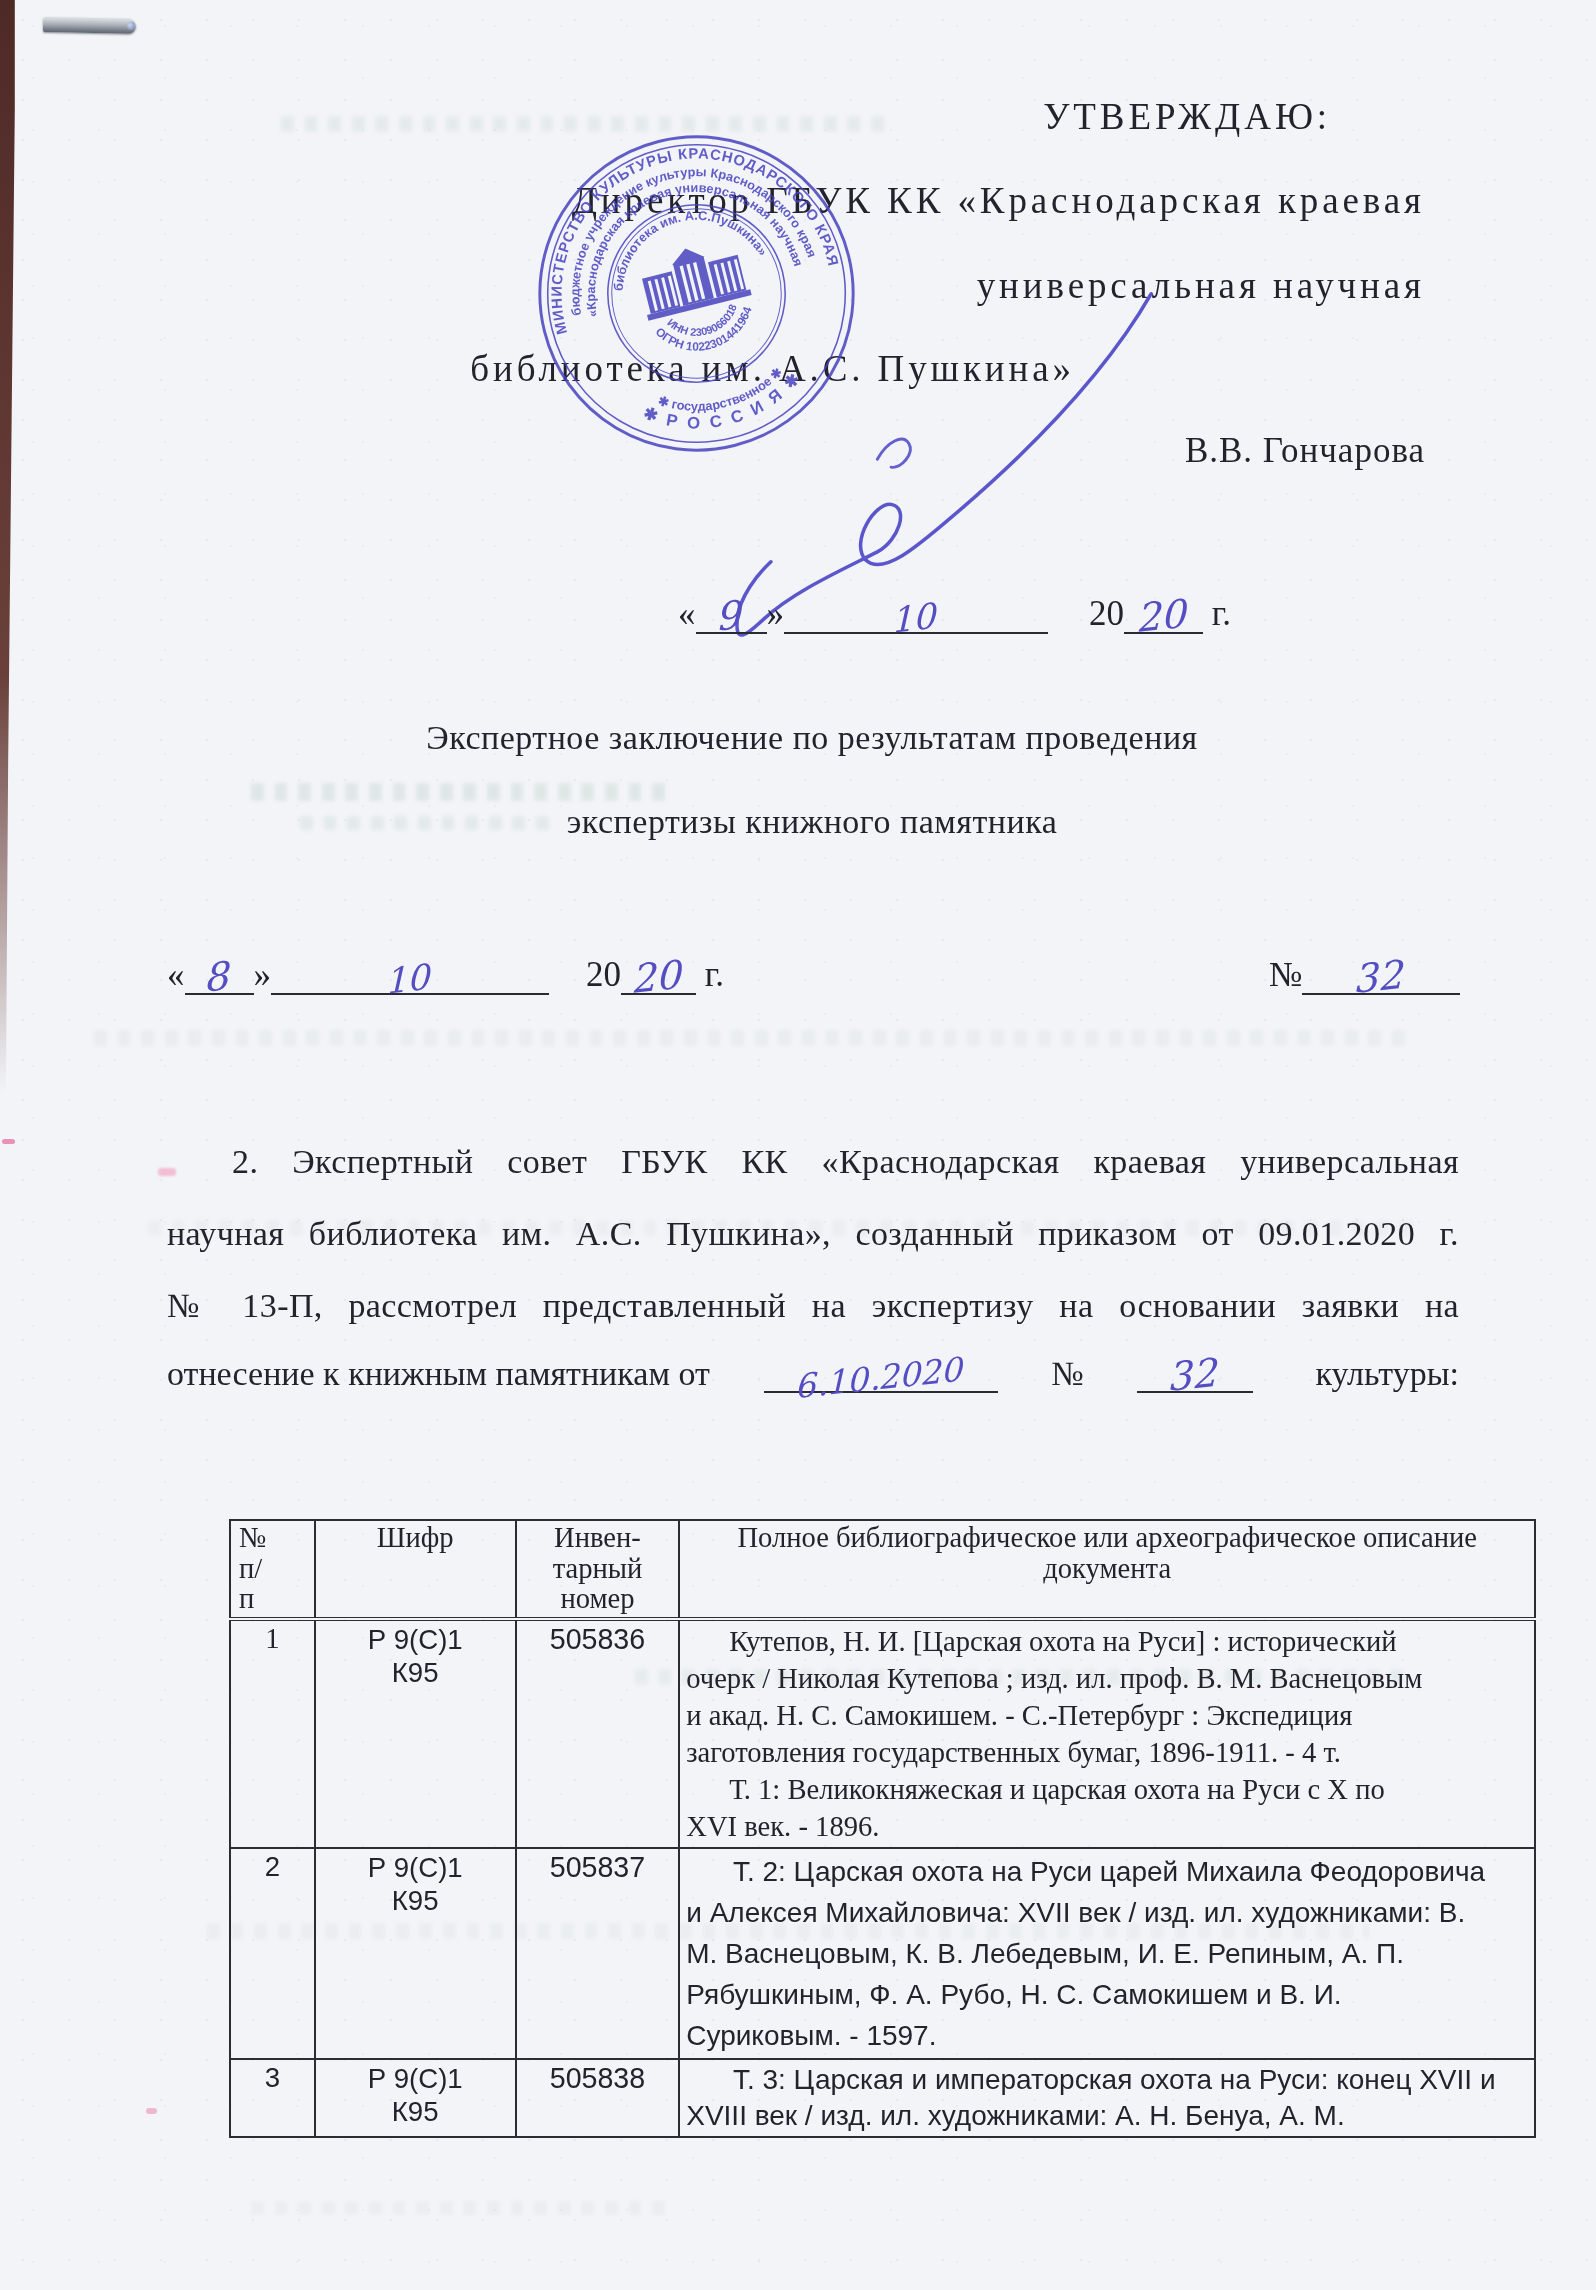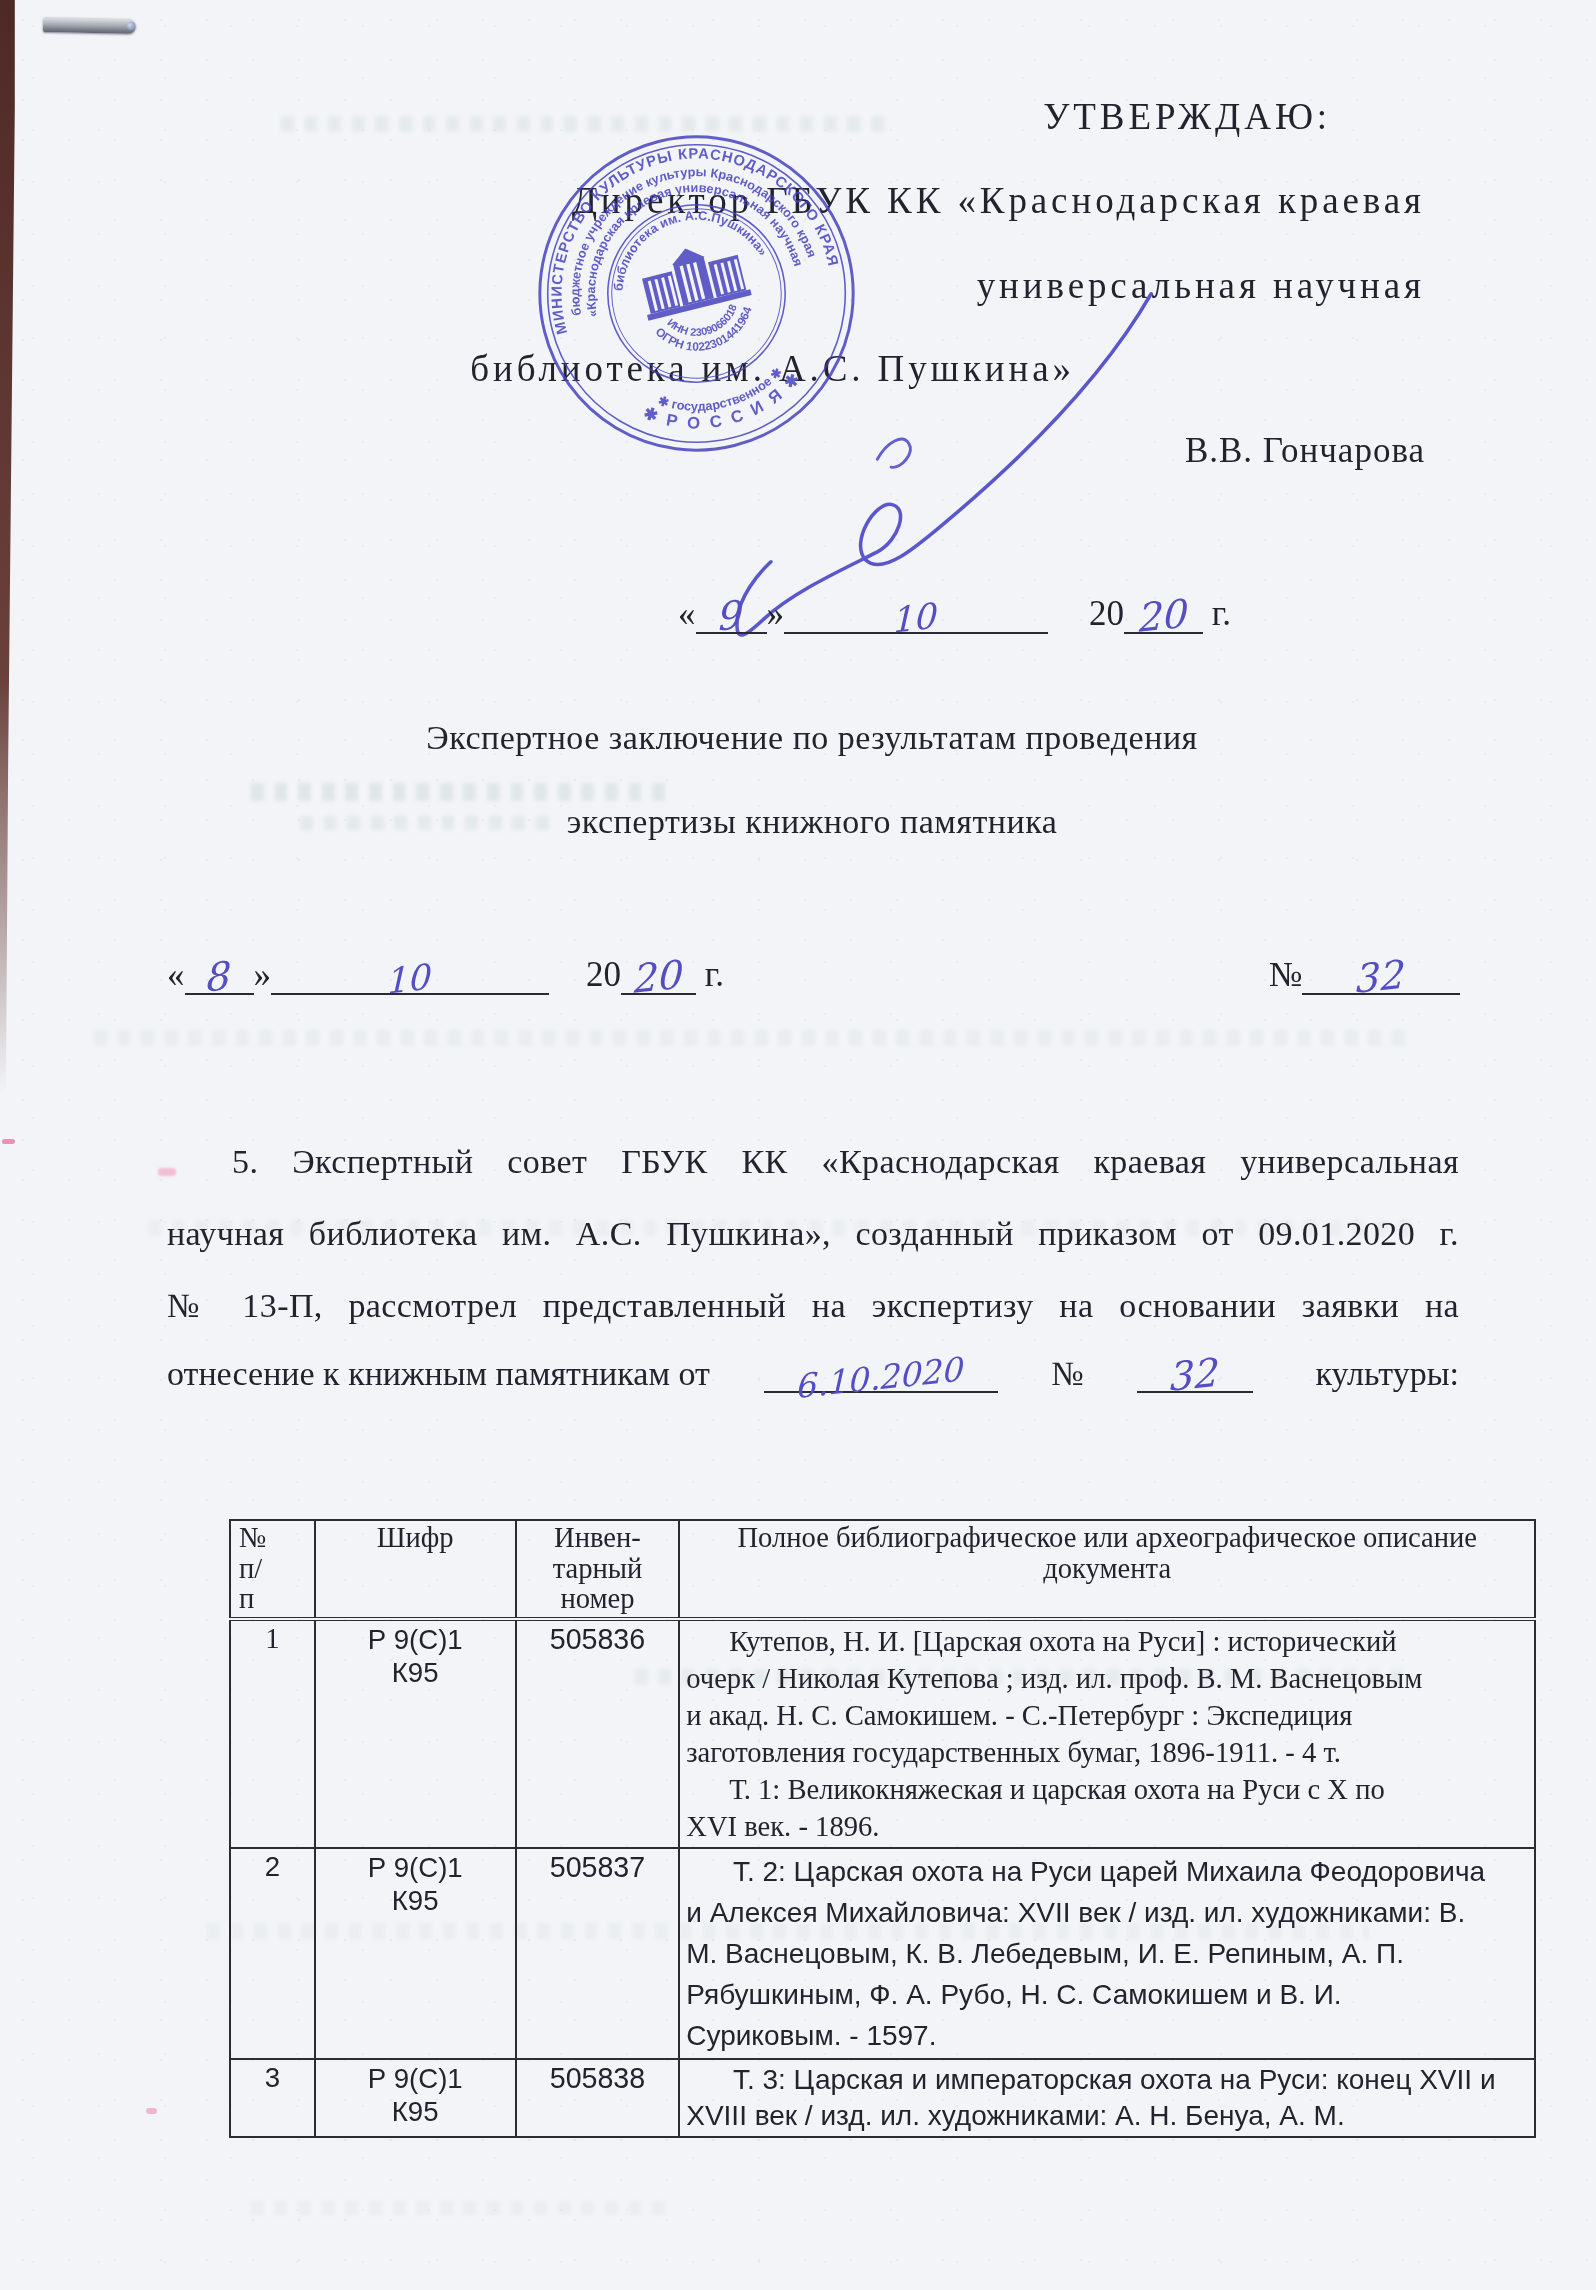--- a/index.html
+++ b/index.html
@@ -167,21 +167,21 @@
   <div class="title-line" style="top:719px;">Экспертное заключение по результатам проведения</div>
   <div class="title-line" style="top:803px;">экспертизы книжного памятника</div>
 
   <div class="dline" style="left:167px;top:954px;">
     <span>«</span><span class="uline" style="width:69px;"><span class="hand">8</span></span><span>»</span><span class="uline" style="width:278px;"><span class="hand" style="font-size:35px;">10</span></span><span style="margin-left:37px;">20</span><span class="uline" style="width:75px;"><span class="hand">20</span></span><span> г.</span>
   </div>
   <div class="dline" style="left:1269px;top:954px;">
     <span>№</span><span class="uline" style="width:158px;"><span class="hand">32</span></span>
   </div>
 
-  <div class="par-line" style="top:1143px;text-indent:65px;">5. Экспертный совет ГБУК КК «Краснодарская краевая универсальная</div>
+  <div class="par-line" style="top:1143px;text-indent:65px;">2. Экспертный совет ГБУК КК «Краснодарская краевая универсальная</div>
   <div class="par-line" style="top:1215px;">научная библиотека им. А.С. Пушкина», созданный приказом от 09.01.2020 г.</div>
   <div class="par-line" style="top:1287px;">№ 13-П, рассмотрел представленный на экспертизу на основании заявки на</div>
   <div class="par-flex" style="top:1352px;">
     <span>отнесение к книжным памятникам от</span><span class="uline" style="width:234px;"><span class="hand" style="font-size:33px;">6.10.2020</span></span><span>№</span><span class="uline" style="width:116px;"><span class="hand">32</span></span><span> культуры:</span>
   </div>
 
   <table class="doc">
     <tbody>
         <tr class="hdr hrow">
       <td class="c-num">№

